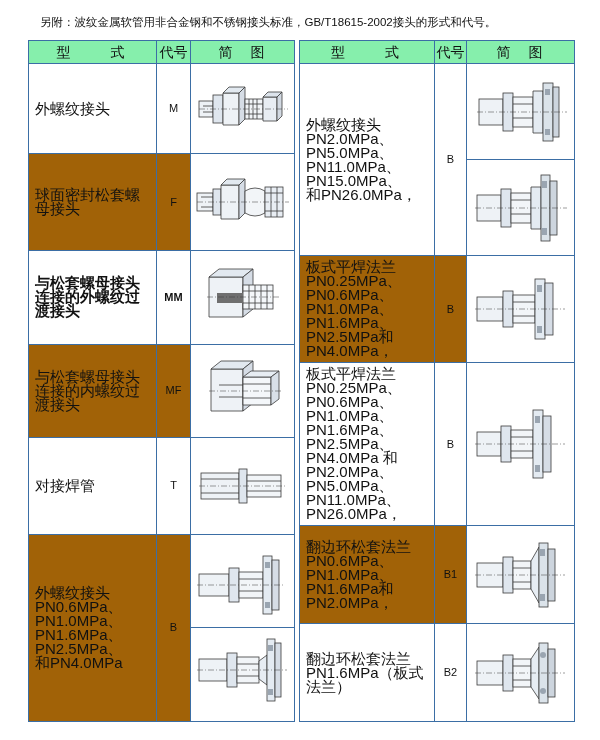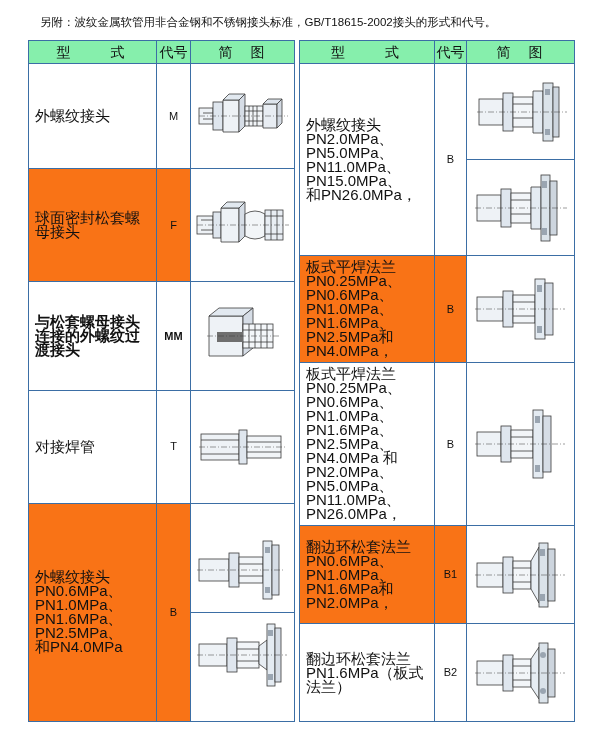--- a/index.html
+++ b/index.html
@@ -49,21 +49,21 @@
     line-height:14px;
   }
   .code{
     text-align:center;
     font-size:11px;
   }
   .fig{
     background:#ffffff;
     text-align:center;
   }
-  .tint{background:#f97316;}
+  .tint{background:#a16207;}
   .white{background:#ffffff;}
   svg{display:block;margin:0 auto;}
 </style>
 </head>
 <body>
 
 <div class="page">
 
   <div class="title">另附：波纹金属软管用非合金钢和不锈钢接头标准，GB/T18615-2002接头的形式和代号。</div>
 
@@ -155,20 +155,43 @@
                 <line x1="62" y1="26" x2="62" y2="50"></line>
                 <line x1="68" y1="26" x2="68" y2="50"></line>
                 <line x1="74" y1="26" x2="74" y2="50"></line>
                 <path d="M24 34 h26 v10 h-26 z" fill="#6f6f6f" stroke="none"></path>
                 <line x1="14" y1="38" x2="86" y2="38" stroke-dasharray="6 2 1 2" stroke-width="0.5"></line>
               </g>
             </svg>
           </td>
         </tr>
 
+        <tr style="height:85px;">
+          <td class="lbl tint">
+            <span style="white-space:pre-line">与松套螺母接头连接的内螺纹过渡接头</span>
+          </td>
+          <td class="code tint">MF</td>
+          <td class="fig">
+            <svg width="100" height="76" viewBox="0 0 100 76">
+              <g fill="none" stroke="#3a3a3a" stroke-width="0.8">
+                <path d="M18 16 h32 v42 h-32 z" fill="#eef2f6"></path>
+                <path d="M18 16 l10 -8 h32 l-10 8 z" fill="#e2e9f0"></path>
+                <path d="M50 16 l10 -8 v42 l-10 8 z" fill="#d6dde6"></path>
+                <path d="M50 24 h28 v28 h-28 z" fill="#f4f7fa"></path>
+                <path d="M50 24 l8 -6 h28 l-8 6 z" fill="#e7edf3"></path>
+                <path d="M78 24 l8 -6 v28 l-8 6 z" fill="#d9e0e8"></path>
+                <line x1="50" y1="31" x2="78" y2="31"></line>
+                <line x1="50" y1="45" x2="78" y2="45"></line>
+                <line x1="26" y1="32" x2="50" y2="32"></line>
+                <line x1="26" y1="44" x2="50" y2="44"></line>
+                <line x1="16" y1="38" x2="88" y2="38" stroke-dasharray="6 2 1 2" stroke-width="0.5"></line>
+              </g>
+            </svg>
+          </td>
+        </tr>
 
         <tr style="height:88px;padding-left:27px;">
           <td class="lbl white">对接焊管</td>
           <td class="code white">T</td>
           <td class="fig">
             <svg width="100" height="78" viewBox="0 0 100 78">
               <g fill="none" stroke="#3a3a3a" stroke-width="0.8">
                 <rect x="8" y="26" width="38" height="26" fill="#eef2f6"></rect>
                 <rect x="46" y="22" width="8" height="34" fill="#dfe6ee"></rect>
                 <rect x="54" y="28" width="34" height="22" fill="#f2f5f8"></rect>

